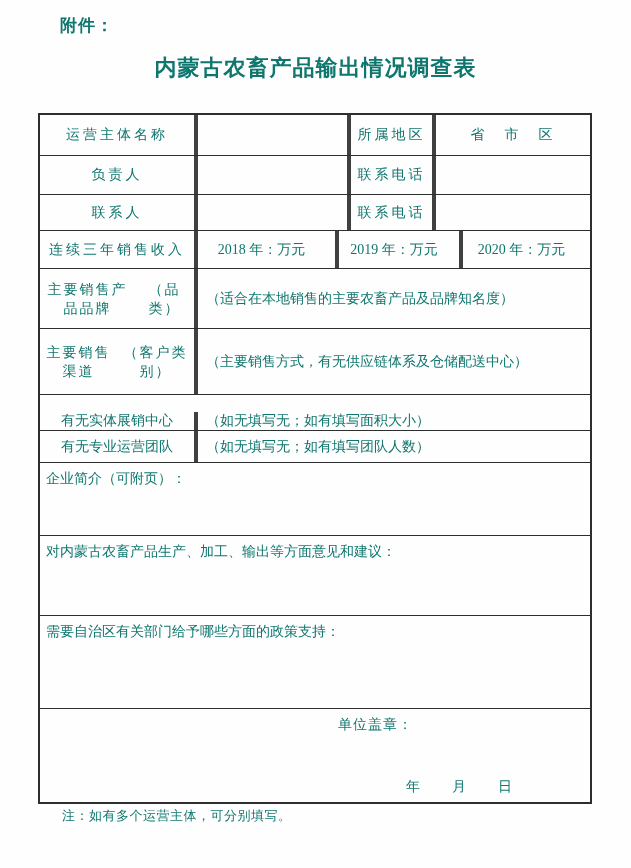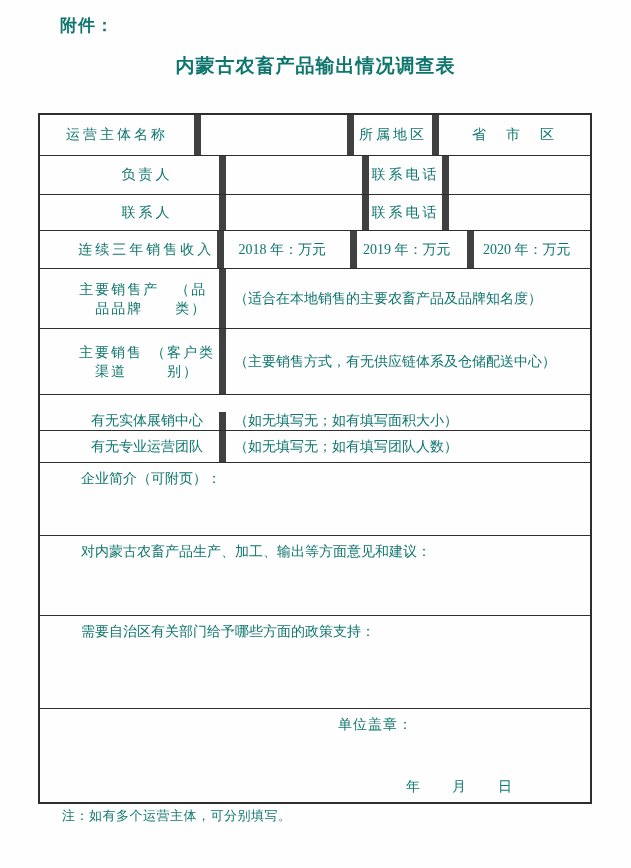--- a/index.html
+++ b/index.html
@@ -9,34 +9,34 @@
     color:#0f766e; overflow:hidden;
   }
   .attachment {
     position:absolute; left:60px; top:14px;
     font-family:"Liberation Sans","DejaVu Sans",sans-serif;
     font-size:17px; font-weight:700; letter-spacing:1px;
   }
   .doc-title {
     position:absolute; left:0; right:0; top:53px; text-align:center;
     font-family:"Liberation Sans","DejaVu Sans",sans-serif;
-    font-size:19px; font-weight:700; letter-spacing:1px;
+    font-size:22px; font-weight:700; letter-spacing:1px;
   }
   .form-table {
     position:absolute; left:38px; top:113px; width:554px;
     border:2px solid #2e2e2e; box-sizing:border-box;
     font-size:14px;
   }
   .trow { display:flex; box-sizing:border-box; }
-  .trow + .trow { border-top:1px solid #2e2e2e;padding-left:35px; }
+  .trow + .trow { border-top:1px solid #2e2e2e; }
   .cell {
     box-sizing:border-box; display:flex; align-items:center;
     justify-content:center; text-align:center; overflow:hidden;
   }
-  .cell + .cell { border-left:7px solid #404040; }
+  .cell + .cell { border-left:4px solid #404040; }
   .c-label { letter-spacing:3px; }
   .c-label2 { letter-spacing:2px; }
   .c-left { justify-content:flex-start; text-align:left; padding-left:8px; }
   .c-top {
     align-items:flex-start; justify-content:flex-start; text-align:left;
     padding:7px 8px 0 6px;
   }
   .year-cell {
     padding:0 16px 0 6px; text-align:left;
     letter-spacing:0;

